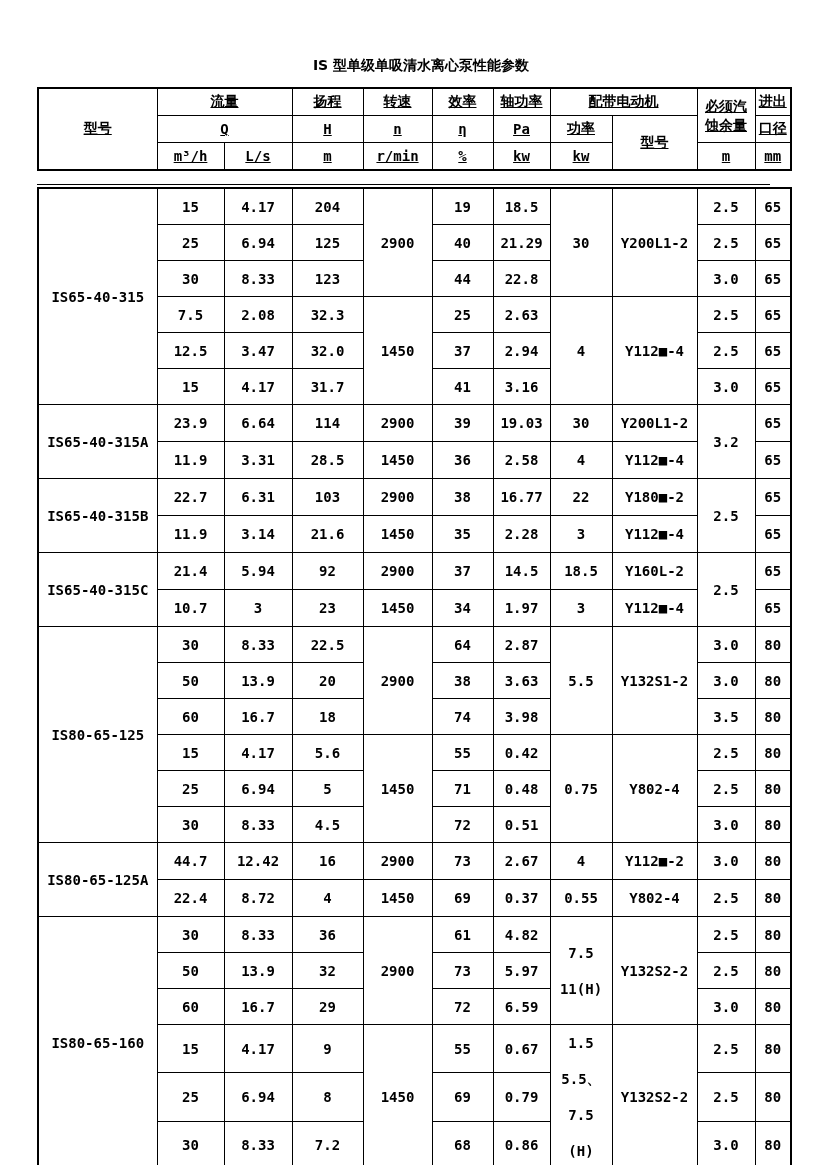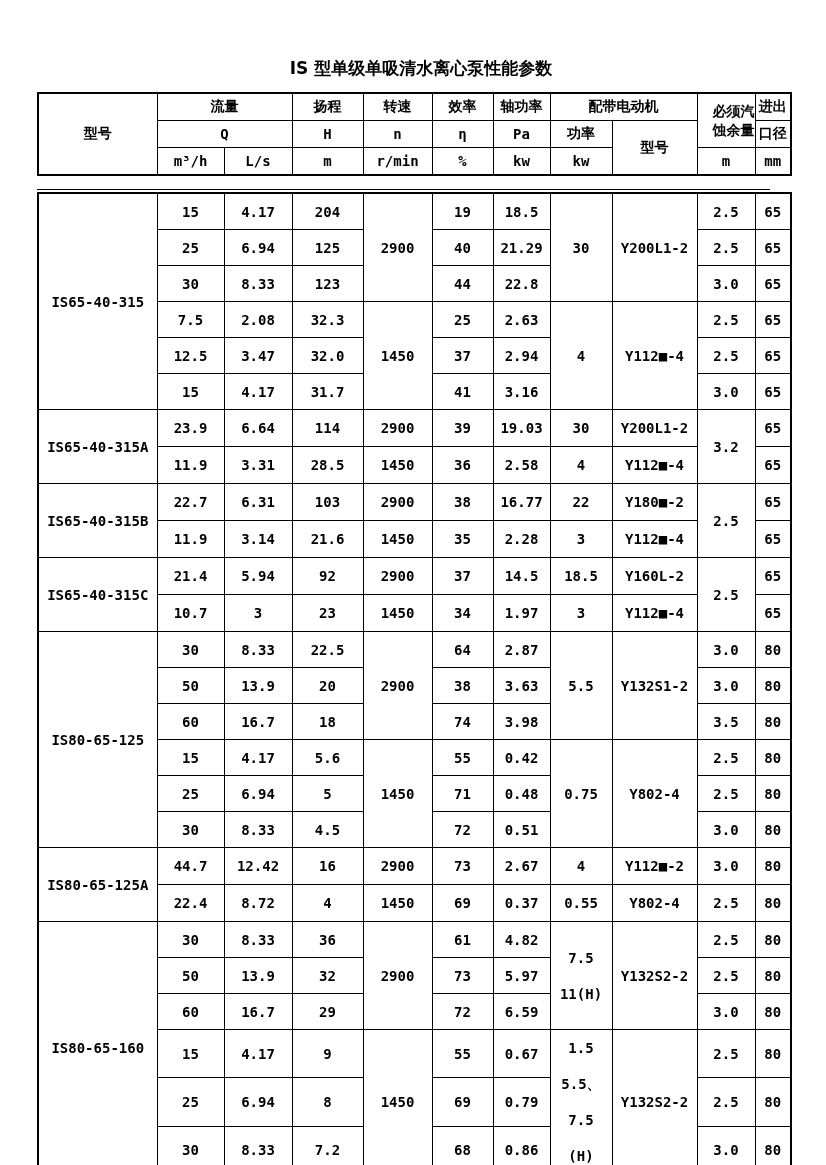--- a/index.html
+++ b/index.html
@@ -1,29 +1,29 @@
 <!DOCTYPE html>
 <html><head>
 <meta charset="utf-8">
 <style>
   html,body{margin:0;padding:0;background:#fff;}
   body{width:826px;height:1165px;color:#000;
        font-family:"DejaVu Sans Mono","Liberation Mono",monospace;}
   .page{position:relative;width:826px;height:1165px;overflow:hidden;}
   .title{margin:0;padding:57px 0 0 16px;text-align:center;
-         font-size:17px;font-weight:700;
+         font-size:14px;font-weight:700;
          font-family:"DejaVu Sans","Liberation Sans",sans-serif;}
   .ptable{border-collapse:collapse;table-layout:fixed;margin-left:37px;width:754px;
           border:2px solid #000;}
   .ptable td{border:1px solid #000;text-align:center;vertical-align:middle;
              padding:0;font-size:14px;font-weight:700;overflow:hidden;}
   .header-table{margin-top:12px;}
-  .header-table td{height:26px;}
+  .header-table td{height:26px;text-decoration:underline;}
   .cjk{font-family:"DejaVu Sans","Liberation Sans",sans-serif;}
-  .cjk div{line-height:19px;text-align:right;}
+  .cjk div{line-height:19px;}
   .pre-rule{height:0;border-top:1px solid #000;width:733px;margin:13px 0 2px 37px;}
   .body-table td{height:35px;}
   .body-table td div{line-height:36px;}
 </style>
 </head>
 <body>
 
 <div class="page">
 
   <h1 class="title">IS 型单级单吸清水离心泵性能参数</h1>

